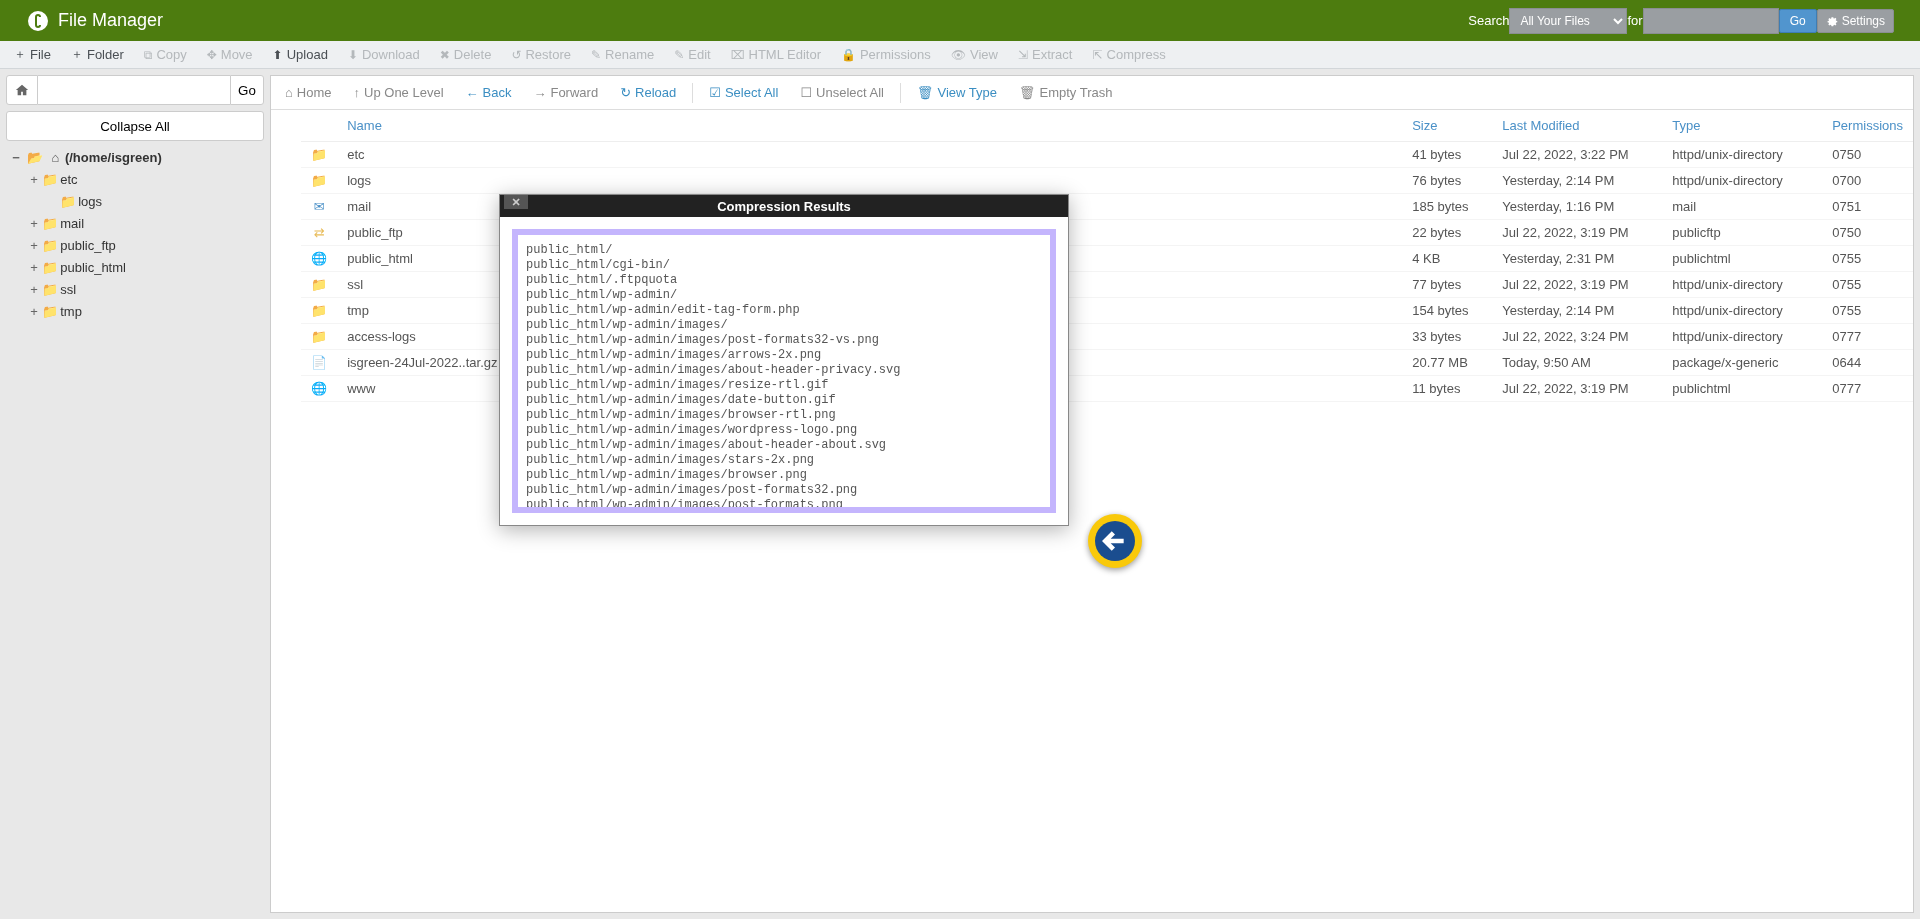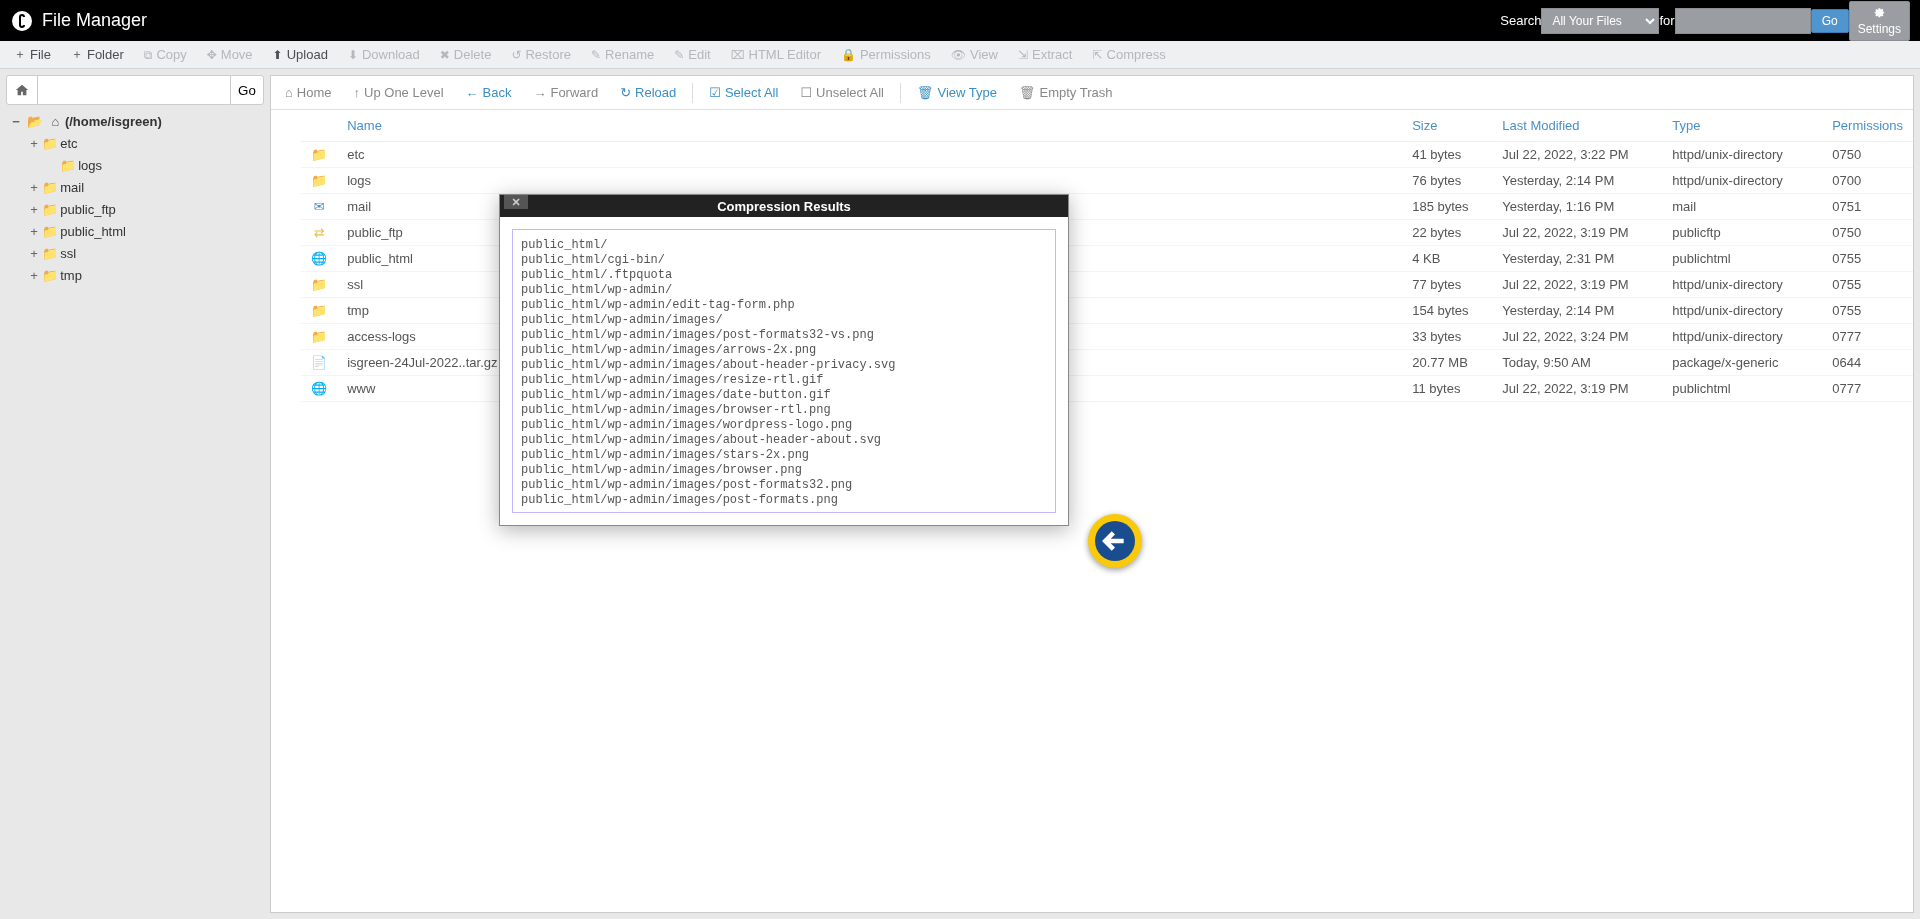--- a/index.html
+++ b/index.html
@@ -1,27 +1,27 @@
 <!DOCTYPE html>
 <html><head>
 <meta charset="utf-8">
 <style>
 * { box-sizing: border-box; margin: 0; padding: 0; }
 body { font-family: "Helvetica Neue", Arial, sans-serif; font-size: 13px; background: #e8e8e8; color: #333; overflow: hidden; }
 
 
-.header { background: #000000; height: 41px; display: flex; align-items: center; padding: 0 10px; color: #fff; }
+.header { background: #4d7c0f; height: 41px; display: flex; align-items: center; padding: 0 26px; color: #fff; }
 .header .brand { display: flex; align-items: center; gap: 8px; font-size: 18px; flex: 1; }
 .header .cp-logo { width: 24px; height: 24px; }
 .header .search-area { display: flex; align-items: center; gap: 0; font-size: 13px; }
 .header select, .header input[type="text"] { height: 26px; background: #9a9ea2; border: 1px solid #8a8e92; color: #fff; padding: 0 6px; font-size: 12px; }
 .header select { width: 118px; }
 .header input[type="text"] { width: 136px; }
 .header .btn-go { background: #5195ce; border: 1px solid #3e7db4; color: #fff; padding: 4px 10px; font-size: 12px; cursor: pointer; border-radius: 2px; }
-.header .btn-settings { background: #9a9ea2; border: 1px solid #8a8e92; color: #fff; padding: 4px 8px; font-size: 12px; cursor: pointer; border-radius: 2px; display: flex; align-items: center; gap: 4px; flex-direction: column; }
+.header .btn-settings { background: #9a9ea2; border: 1px solid #8a8e92; color: #fff; padding: 4px 8px; font-size: 12px; cursor: pointer; border-radius: 2px; display: flex; align-items: center; gap: 4px; }
 
 
 .toolbar { background: #eef0f2; height: 28px; border-bottom: 1px solid #d2d6d9; display: flex; align-items: center; padding: 0 4px; gap: 0; }
 .toolbar .tool-btn { display: flex; align-items: center; gap: 4px; padding: 4px 10px; font-size: 13px; color: #4a4f54; cursor: pointer; border: none; background: none; }
 .toolbar .tool-btn.disabled { color: #b4b8bb; }
 .toolbar .tool-btn .ico { font-size: 12px; }
 
 
 .main { display: flex; height: calc(100vh - 69px); }
 .sidebar { width: 270px; padding: 6px; }
@@ -57,21 +57,21 @@
 .file-table .ico-folder { color: #e8bc5a; }
 .file-table .ico-mail { color: #4a90c7; }
 .file-table .ico-globe { color: #4a90c7; }
 
 
 .modal-overlay { position: fixed; inset: 0; display: flex; align-items: flex-start; justify-content: center; pointer-events: none; }
 .modal { position: absolute; top: 194px; left: 499px; width: 570px; background: #fff; border: 1px solid #888; box-shadow: 0 4px 20px rgba(0,0,0,0.3); pointer-events: auto; }
 .modal-header { background: #222; color: #fff; height: 22px; display: flex; align-items: center; justify-content: center; position: relative; font-size: 13px; font-weight: bold; }
 .modal-header .close-x { position: absolute; left: 4px; top: 0; background: #555; color: #ccc; width: 24px; height: 14px; font-size: 11px; display: flex; align-items: center; justify-content: center; cursor: pointer; }
 .modal-body { padding: 12px; }
-.modal-body .output { border: 1px solid #c4b5fd; height: 284px; overflow-y: scroll; padding: 8px; font-family: "Courier New", monospace; font-size: 12px; line-height: 15px; color: #555; white-space: pre; }
+.modal-body .output { border: 6px solid #c4b5fd; height: 284px; overflow-y: scroll; padding: 8px; font-family: "Courier New", monospace; font-size: 12px; line-height: 15px; color: #555; white-space: pre; }
 .modal-footer { padding: 6px 10px 10px; text-align: right; }
 .modal-footer .btn-close { background: #f2f2f2; border: 1px solid #999; padding: 2px 6px; font-size: 12px; cursor: pointer; }
 
 
 .anno-arrow { position: fixed; top: 514px; left: 1088px; width: 54px; height: 54px; border-radius: 50%; background: #f9c90a; display: flex; align-items: center; justify-content: center; box-shadow: 0 2px 6px rgba(0,0,0,0.4); }
 .anno-arrow .inner { width: 40px; height: 40px; border-radius: 50%; background: #1a4d8f; display: flex; align-items: center; justify-content: center; }
 .anno-arrow svg { width: 26px; height: 26px; }
 
 svg { display: inline-block; vertical-align: middle; }
 </style>
@@ -168,20 +168,21 @@
   <div class="sidebar">
     <div class="address-bar">
       <button class="home-btn">
         <svg width="14" height="14" viewBox="0 0 16 16">
             <path fill="#666" d="M8 2l7 6h-2v6H9v-4H7v4H3V8H1z"></path>
           </svg>
       </button>
       <input type="text" style="">
       <button class="go-btn">Go</button>
     </div>
+    <button class="collapse-all">Collapse All</button>
     <div class="tree">
       <ul>
         <li>
           <span class="node root">
             <span class="toggle">−</span>
             <span class="folder-open-ico">📂</span>
             <span class="home-ico">⌂</span>
             <span>(/home/isgreen)</span>
           </span>
           <ul id="tree-children">

